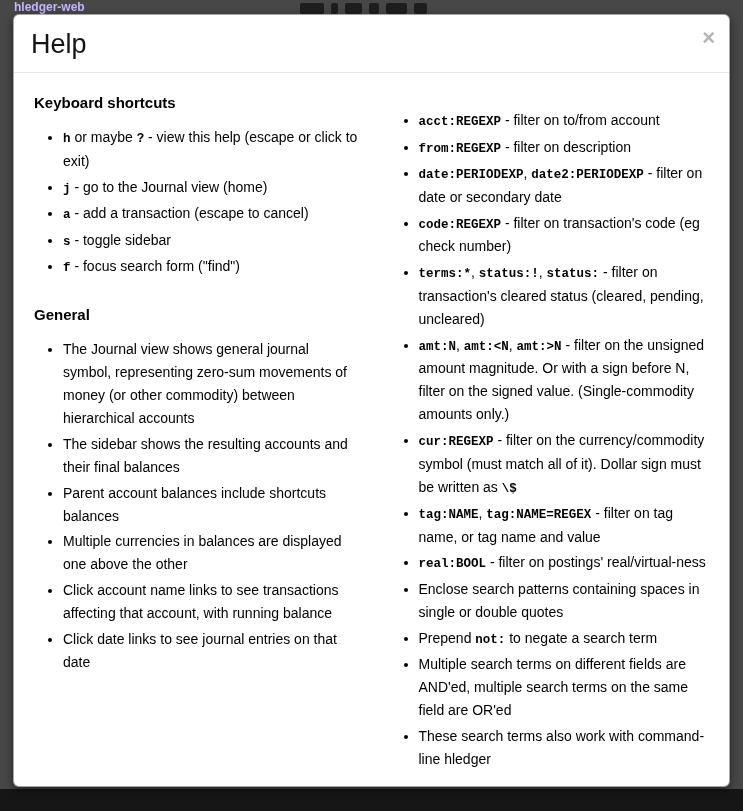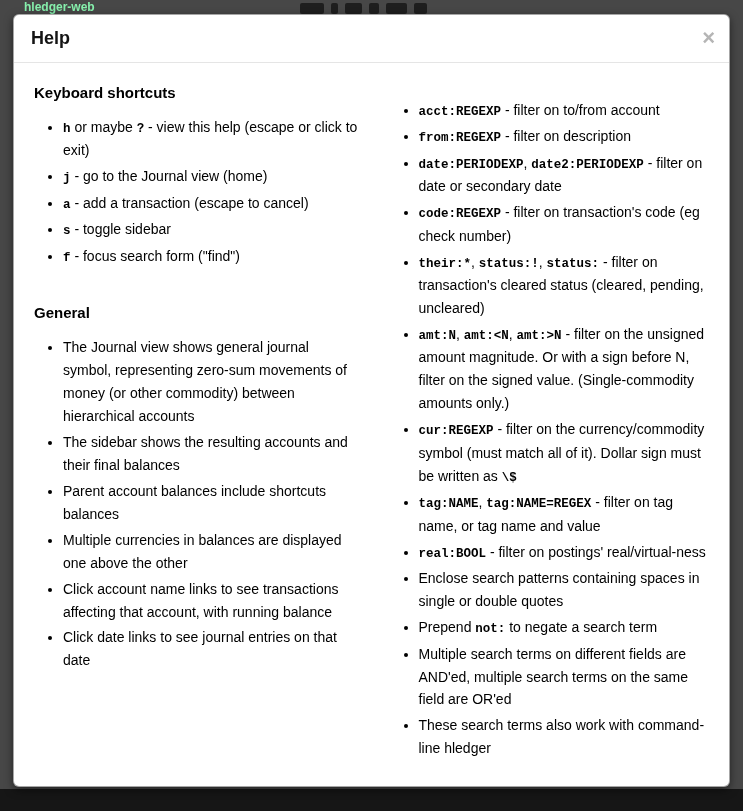--- a/index.html
+++ b/index.html
@@ -8,58 +8,58 @@
     font-family: "Liberation Sans", sans-serif;
     background: #474747;
     position: relative;
     overflow: hidden;
     color: #000;
   }
 
   
   .backdrop { position: absolute; inset: 0; }
   .brand {
-    position: absolute; top: 0px; left: 24px;
-    font-size: 12px; font-weight: 700; color: #86efac;
+    position: absolute; top: 0px; left: 14px;
+    font-size: 12px; font-weight: 700; color: #c4b5fd;
     line-height: 14px; white-space: nowrap;
   }
   .bg-heading { position: absolute; top: 3px; left: 300px; height: 11px; display: flex; gap: 7px; align-items: flex-start; }
   .bg-heading .blob { display: inline-block; background: #1e1e1e; height: 11px; border-radius: 2px; }
   .bottom-band { position: absolute; left: 0; right: 0; bottom: 0; height: 22px; background: #161616; }
 
   
   .modal {
     position: absolute; left: 13px; top: 14px; width: 717px; height: 773px;
     background: #ffffff;
     border: 1px solid rgba(0,0,0,.35);
     border-radius: 6px;
     box-shadow: 0 3px 9px rgba(0,0,0,.5);
     overflow: hidden;
   }
   .modal-header {
     position: relative;
     padding: 13px 16px 12px 17px;
     border-bottom: 1px solid #e5e5e5;
   }
-  .modal-title { font-size: 18px; font-weight: 700; color: #141414; line-height: 1.2; }
+  .modal-title { font-size: 27px; font-weight: 400; color: #141414; line-height: 1.2; }
   .close {
     position: absolute; top: 12px; right: 14px;
     background: none; border: none; cursor: pointer;
     font-size: 22px; line-height: 1; font-weight: 700; color: #b5b5b5;
     font-family: "Liberation Sans", sans-serif;
   }
 
   .modal-body {
     padding: 21px 12px 20px 20px;
     display: grid;
     grid-template-columns: 1fr 1fr;
     column-gap: 28px;
   }
   .col h3 { font-size: 15px; font-weight: 700; color: #000; }
-  .col h3.mt { margin-top: 36px; }
+  .col h3.mt { margin-top: 27px; }
   .col ul { margin: 15px 0 0 0; padding-left: 26px; }
   .col li {
     font-size: 14px;
     line-height: 1.64;
     margin: 3px;
     color: #000;
   }
   code {
     font-family: "Liberation Mono", "DejaVu Sans Mono", monospace;
     font-weight: 700;
@@ -114,21 +114,21 @@
             <li>Click date links to see journal entries on that date</li>
           </ul>
       </div>
 
       <div class="col">
         <ul>
             <li><code>acct:REGEXP</code> - filter on to/from account</li>
             <li><code>from:REGEXP</code> - filter on description</li>
             <li><code>date:PERIODEXP</code>, <code>date2:PERIODEXP</code> - filter on date or secondary date</li>
             <li><code>code:REGEXP</code> - filter on transaction's code (eg check number)</li>
-            <li><code>their:*</code>, <code>status:!</code>, <code>status:</code> - filter on transaction's cleared status (cleared, pending, uncleared)</li>
+            <li><code>terms:*</code>, <code>status:!</code>, <code>status:</code> - filter on transaction's cleared status (cleared, pending, uncleared)</li>
             <li><code>amt:N</code>, <code>amt:&lt;N</code>, <code>amt:&gt;N</code> - filter on the unsigned amount magnitude. Or with a sign before N, filter on the signed value. (Single-commodity amounts only.)</li>
             <li><code>cur:REGEXP</code> - filter on the currency/commodity symbol (must match all of it). Dollar sign must be written as <code>\$</code></li>
             <li><code>tag:NAME</code>, <code>tag:NAME=REGEX</code> - filter on tag name, or tag name and value</li>
             <li><code>real:BOOL</code> - filter on postings' real/virtual-ness</li>
             <li>Enclose search patterns containing spaces in single or double quotes</li>
             <li>Prepend <code>not:</code> to negate a search term</li>
             <li>Multiple search terms on different fields are AND'ed, multiple search terms on the same field are OR'ed</li>
             <li>These search terms also work with command-line hledger</li>
           </ul>
       </div>

